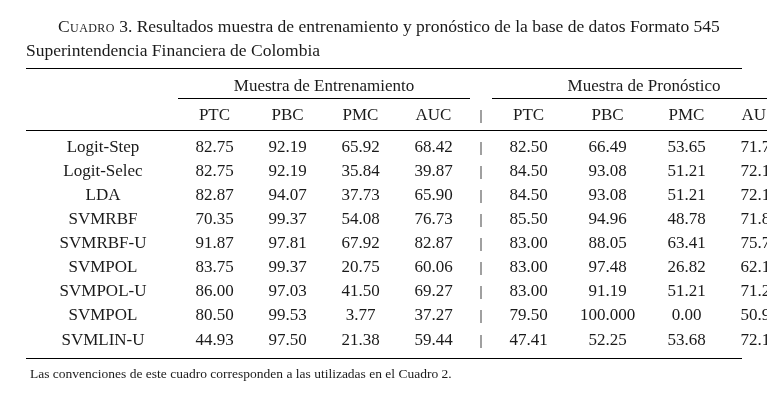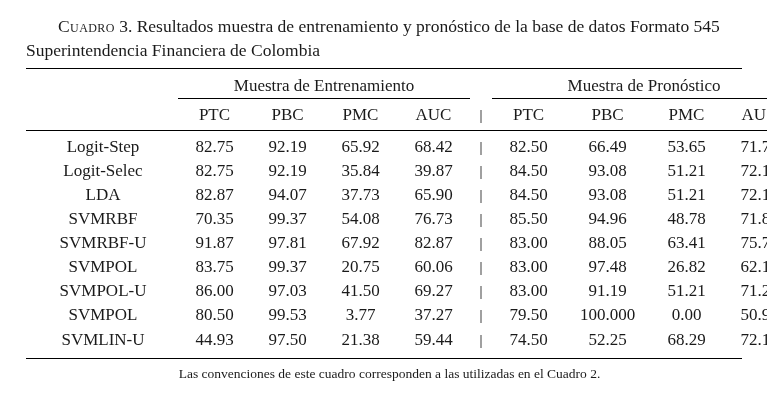--- a/index.html
+++ b/index.html
@@ -75,21 +75,20 @@
   .grouprule {
     border-top: 1px solid #000;
     height: 0;
   }
   .spacer-xs { height: 4px; }
   .spacer-s { height: 6px; }
   .note {
     font-size: 13.5px;
     margin-top: 7px;
     padding-left: 4px;
-    text-align: center;
   }
   .tbl-top-pad { height: 5px; }
 </style>
 </head>
 <body>
 
 <div class="page">
 
   <p class="caption">
     <span class="smallcaps">Cuadro</span>
@@ -251,23 +250,23 @@
         <td>0.00</td>
         <td>50.90</td>
       </tr>
       <tr class="rowline">
         <td class="col-model">SVMLIN-U</td>
         <td>44.93</td>
         <td>97.50</td>
         <td>21.38</td>
         <td>59.44</td>
         <td class="sep-cell">|</td>
-        <td>74.50</td>
+        <td>47.41</td>
         <td>52.25</td>
-        <td>68.29</td>
+        <td>53.68</td>
         <td>72.19</td>
       </tr>
     </tbody>
   </table>
 
   <div class="spacer-s"></div>
   <hr class="rule">
 
   <div class="note">Las convenciones de este cuadro corresponden a las utilizadas en el Cuadro 2.</div>
 </div>

